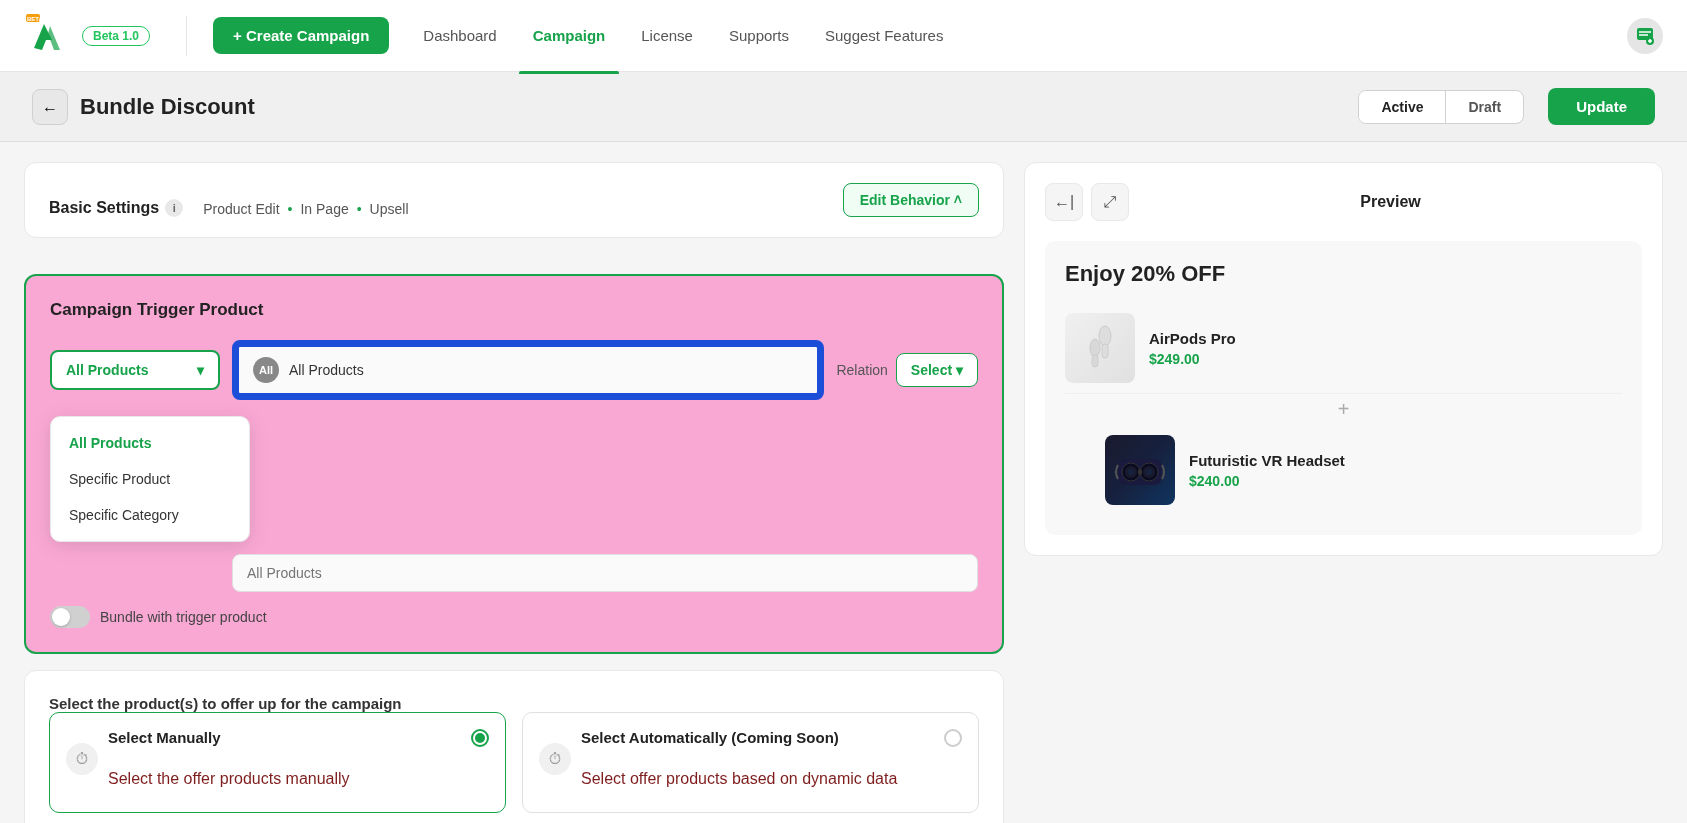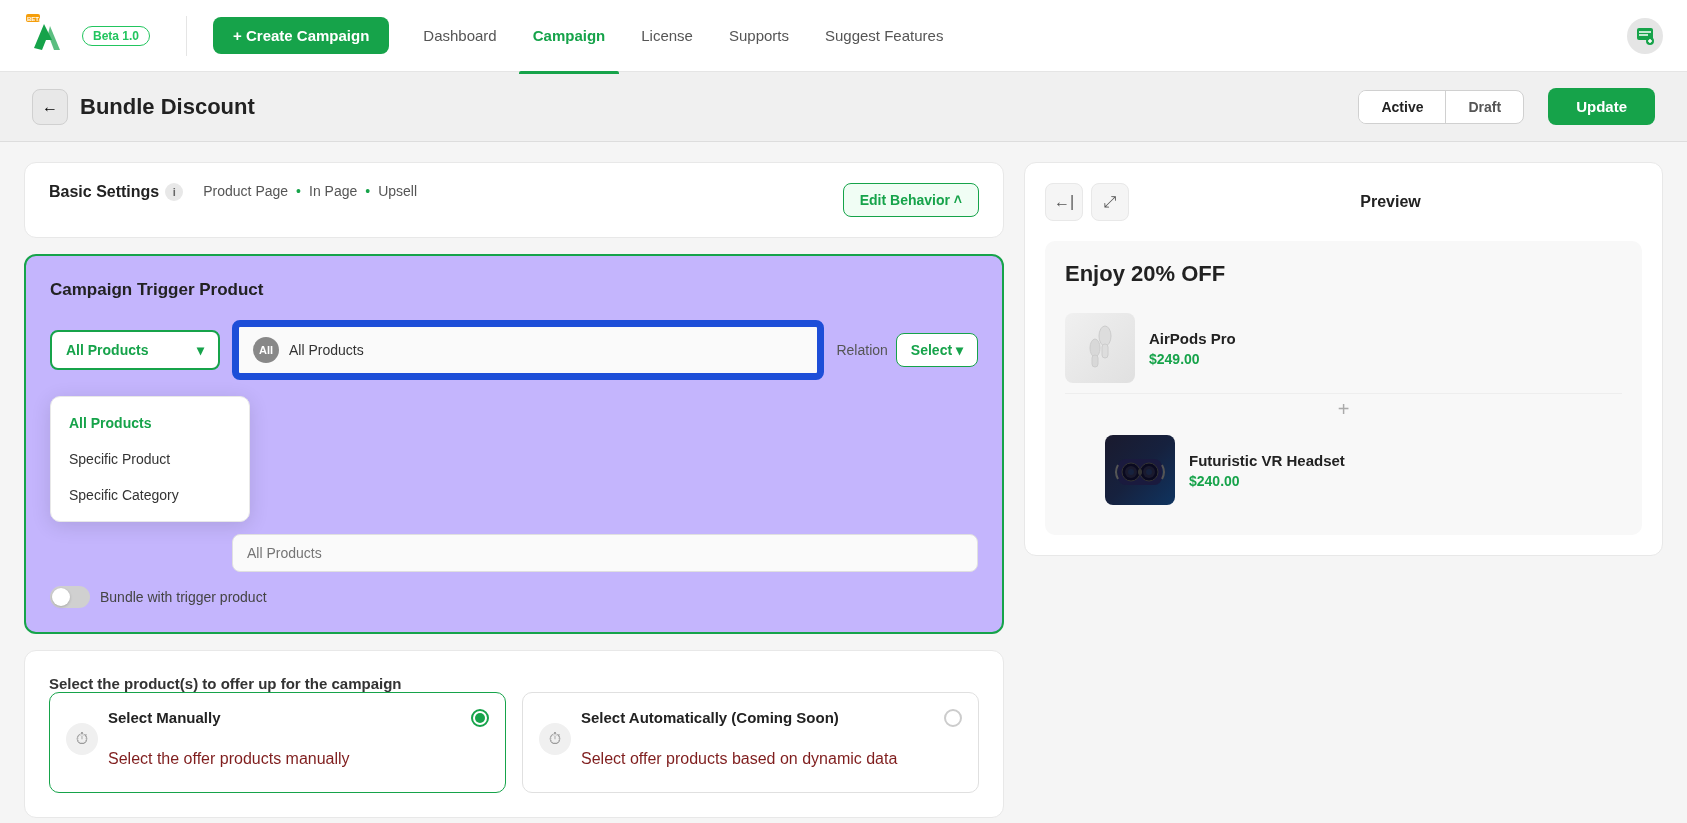--- a/index.html
+++ b/index.html
@@ -27,29 +27,29 @@
     .status-btn { padding: 8px 22px; font-size: 14px; font-weight: 600; cursor: pointer; border: none; background: transparent; color: #555; }
     .status-btn.active-status { background: #fff; color: #222; box-shadow: none; border-right: 1px solid #d0d0d0; }
     .update-btn { background: #16a34a; color: #fff; border: none; border-radius: 8px; padding: 10px 28px; font-size: 15px; font-weight: 700; cursor: pointer; margin-left: 12px; }
 
     
     .main-content { display: flex; flex: 1; gap: 0; padding: 20px 24px; background: #f5f5f5; }
     .left-panel { flex: 0 0 980px; max-width: 980px; display: flex; flex-direction: column; gap: 16px; }
     .right-panel { flex: 1; margin-left: 20px; }
 
     
-    .basic-settings-card { background: #fff; border-radius: 12px; padding: 20px 24px; display: flex; align-items: flex-start; gap: 20px; border: 1px solid #e8e8e8; }
+    .basic-settings-card { background: #fff; border-radius: 12px; padding: 20px 24px; display: flex; align-items: flex-end; gap: 20px; border: 1px solid #e8e8e8; }
     .basic-settings-label { font-size: 16px; font-weight: 700; white-space: nowrap; display: flex; align-items: center; gap: 6px; }
     .info-icon { width: 18px; height: 18px; border-radius: 50%; background: #e8e8e8; display: inline-flex; align-items: center; justify-content: center; font-size: 11px; color: #666; cursor: pointer; }
     .behavior-tags { display: flex; gap: 6px; flex: 1; align-items: center; color: #555; font-size: 14px; }
     .dot { color: #16a34a; margin: 0 2px; }
     .edit-behavior-btn { display: flex; align-items: center; gap: 8px; border: 1.5px solid #16a34a; color: #16a34a; background: #f0fdf4; border-radius: 8px; padding: 8px 16px; font-size: 14px; font-weight: 600; cursor: pointer; white-space: nowrap; }
 
     
-    .trigger-card { background: #c4b5fd; border-radius: 12px; padding: 24px; border: 2.5px solid #16a34a; }
+    .trigger-card { background: #f9a8d4; border-radius: 12px; padding: 24px; border: 2.5px solid #16a34a; margin-top: 20px; }
     .trigger-title { font-size: 17px; font-weight: 700; margin-bottom: 20px; }
     .trigger-row { display: flex; align-items: center; gap: 12px; margin-bottom: 16px; }
     .dropdown-btn { display: flex; align-items: center; justify-content: space-between; gap: 10px; border: 2px solid #16a34a; border-radius: 8px; padding: 10px 14px; font-size: 14px; font-weight: 600; color: #16a34a; background: #fff; cursor: pointer; min-width: 170px; }
     .all-products-display { display: flex; align-items: center; gap: 10px; flex: 1; border: 7px solid #1d4ed8; border-radius: 8px; padding: 10px 14px; background: #fafafa; font-size: 14px; color: #333; }
     .all-badge { width: 26px; height: 26px; background: #888; border-radius: 50%; color: #fff; font-size: 11px; font-weight: 700; display: flex; align-items: center; justify-content: center; }
     .relation-group { display: flex; align-items: center; gap: 8px; }
     .relation-label { font-size: 14px; color: #555; }
     .select-btn { display: flex; align-items: center; gap: 6px; border: 1.5px solid #16a34a; border-radius: 8px; padding: 8px 14px; color: #16a34a; font-size: 14px; font-weight: 600; background: #fff; cursor: pointer; }
 
     
@@ -150,21 +150,21 @@
 <div class="main-content">
 
   <div class="left-panel">
 
     <div class="basic-settings-card">
       <div class="basic-settings-label">
         <span>Basic Settings</span>
         <span class="info-icon">i</span>
       </div>
       <div class="behavior-tags">
-        <span>Product Page</span>
+        <span>Product Edit</span>
         <span class="dot">•</span>
         <span>In Page</span>
         <span class="dot">•</span>
         <span>Upsell</span>
       </div>
       <button class="edit-behavior-btn">
         <span>Edit Behavior  ˄</span>
       </button>
     </div>
 

